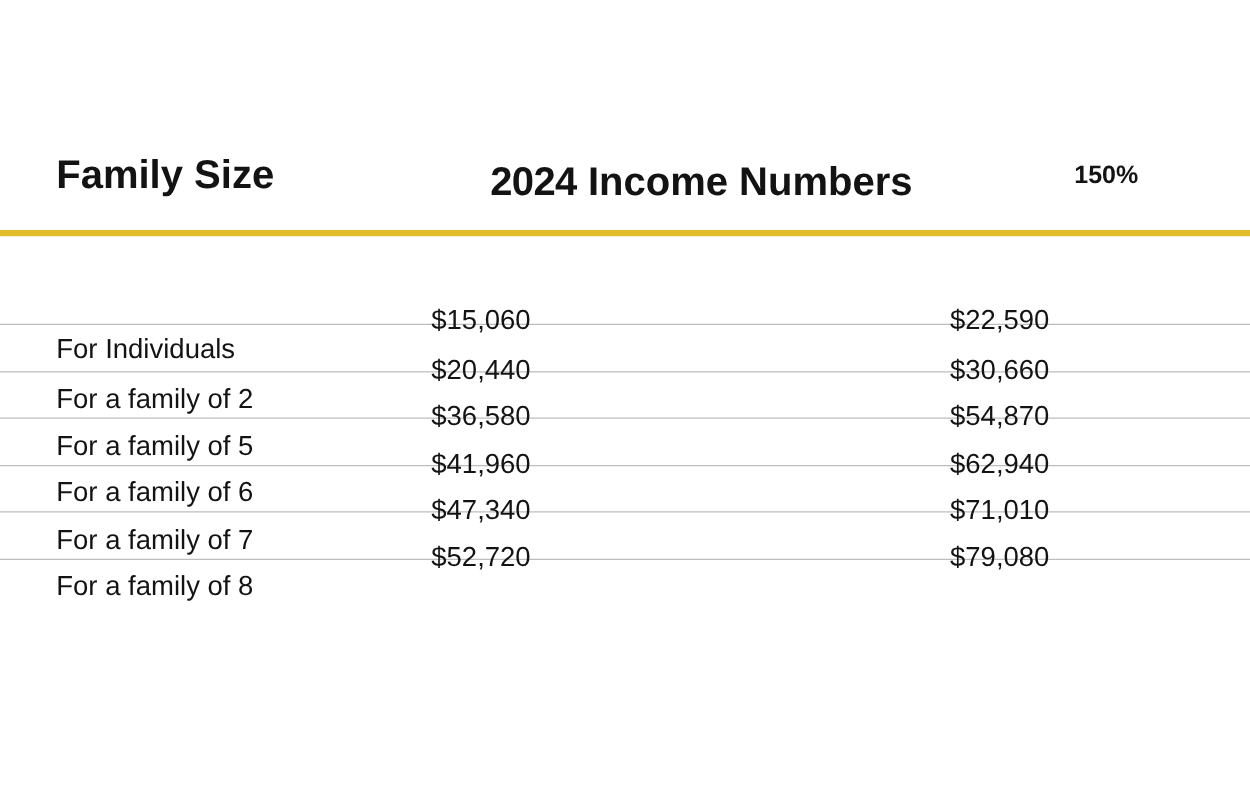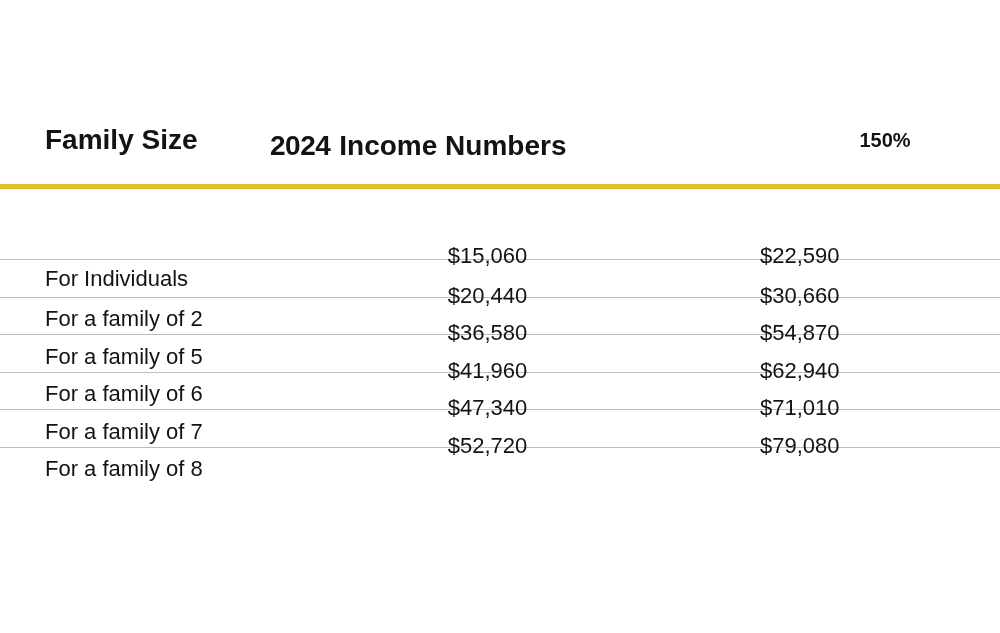--- a/index.html
+++ b/index.html
@@ -24,25 +24,25 @@
     top: 112px;
     left: 0;
     width: 1000px;
     height: 56px;
     display: grid;
     grid-template-columns: 270px 460px 270px;
     align-items: center;
   }
   .h-cell {
     font-weight: 700;
-    font-size: 28px;
+    font-size: 32px;
     line-height: 1.1;
   }
   .h-family { padding-left: 45px; }
-  .h-income { text-align: left; white-space: nowrap; margin-top: 12px; }
+  .h-income { text-align: right; white-space: nowrap; margin-top: 12px; }
   .h-year   { font-weight: 800; letter-spacing: -0.5px; margin-right: 9px; }
   .h-pct    { text-align: center; padding-left: 40px; font-size: 20px; }
 
   
   .accent-line {
     position: absolute;
     top: 184px;
     left: 0;
     width: 1000px;
     height: 5px;
@@ -64,21 +64,21 @@
     border-bottom: 1px solid #bdbdbd;
     box-sizing: border-box;
   }
   .row-first { height: 40px; }
   .cell {
     font-size: 22px;
     line-height: 1.1;
     white-space: nowrap;
   }
   .c-label  { padding-left: 45px; margin-top: 47px; }
-  .c-income { text-align: center; }
+  .c-income { }
   .c-pct    { padding-left: 130px; }
 </style>
 </head>
 <body>
 
 <div class="canvas">
 
   <div class="header-row">
     <div class="h-cell h-family">Family Size</div>
     <div class="h-cell h-income">

